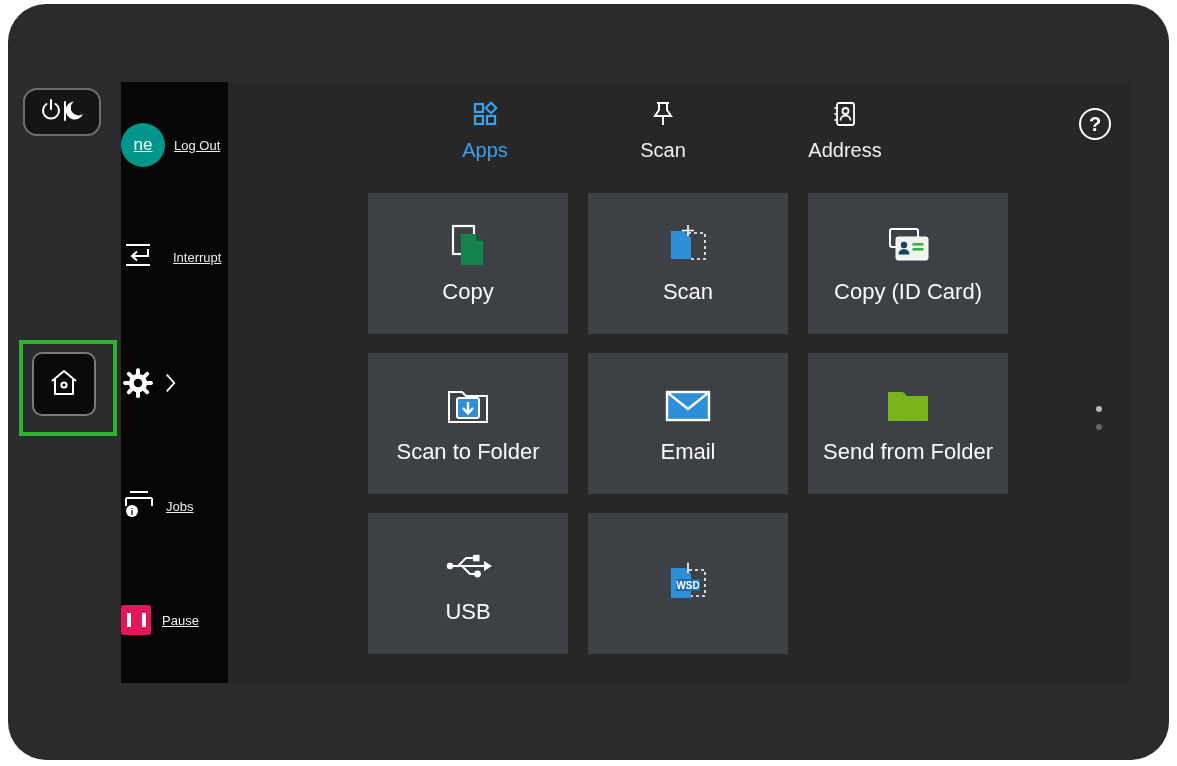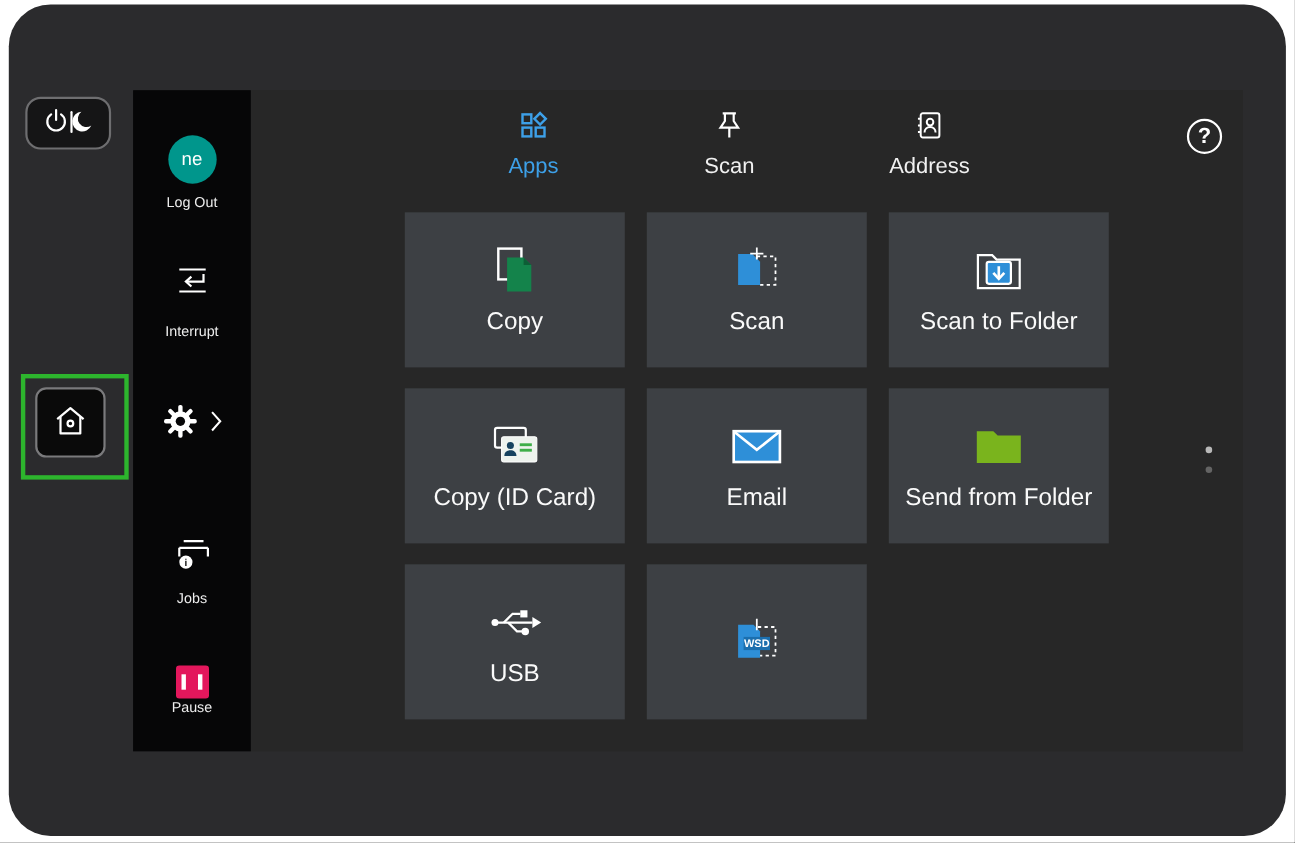--- a/index.html
+++ b/index.html
@@ -33,22 +33,22 @@
 
   
   .screen{
     position:absolute;left:113px;top:78px;width:1009px;height:601px;
     background:#272727;display:flex;
   }
 
   
   .sidebar{position:relative;width:107px;height:601px;background:#060607;flex:none;}
   .side-item{
-    position:absolute;left:0;width:107px;display:flex;flex-direction:column;
-    align-items:center;color:#ededed;cursor:pointer;
+    position:absolute;left:0;width:107px;display:flex;
+    align-items:center;color:#ededed;cursor:pointer;text-decoration:underline;
   }
   .side-label{font-size:13px;color:#ededed;}
   .avatar{
     width:44px;height:44px;border-radius:50%;background:#00968c;
     display:flex;align-items:center;justify-content:center;
     color:#ffffff;font-size:17px;
   }
   .gear-row{display:flex;align-items:center;gap:9px;}
   .pause-square{
     width:30px;height:30px;background:#e3175c;border-radius:3px;
@@ -187,21 +187,21 @@
                 <path d="M5 10 v8"></path>
                 <path d="M31 10 v8"></path>
               </g>
               <circle cx="11" cy="23" r="6" fill="#ffffff"></circle>
               <text x="11" y="26.5" text-anchor="middle" font-size="9" font-weight="bold" fill="#0a0a0a">i</text>
             </svg>
           </span>
           <span class="side-label">Jobs</span>
         </div>
 
-        <div class="side-item" style="top:523px;gap:0;">
+        <div class="side-item" style="top:523px;gap:11px;">
           <div class="pause-square">
             <div class="pause-bars"></div>
           </div>
           <span class="side-label">Pause</span>
         </div>
       </aside>
 
       <main class="content">
 
         <div class="tab tab-apps active">
@@ -271,42 +271,42 @@
                 <path d="M9 8 h13 l7 7 v21 h-20 z" fill="#2e8fd8"></path>
                 <line x1="26" y1="2" x2="26" y2="13" stroke="#ffffff" stroke-width="1.6"></line>
                 <line x1="20" y1="7.5" x2="32" y2="7.5" stroke="#ffffff" stroke-width="1.6"></line>
               </svg>
             </span>
             <span class="tile-label">Scan</span>
           </div>
 
           <div class="tile">
             <span class="tile-icon">
-              <svg width="54" height="44" viewBox="0 0 54 44">
-                <path d="M8 8 h13 l4 4 h21 v26 h-38 z" fill="none" stroke="#ffffff" stroke-width="2"></path>
-                <rect x="16" y="14" width="22" height="20" rx="2" fill="#2e8fd8" stroke="#ffffff" stroke-width="2"></rect>
-                <line x1="27" y1="18" x2="27" y2="28" stroke="#ffffff" stroke-width="2.4"></line>
-                <polyline points="22,24 27,29.5 32,24" fill="none" stroke="#ffffff" stroke-width="2.4"></polyline>
-              </svg>
-            </span>
-            <span class="tile-label">Scan to Folder</span>
-          </div>
-
-          <div class="tile">
-            <span class="tile-icon">
               <svg width="54" height="42" viewBox="0 0 54 42">
                 <rect x="9" y="4" width="28" height="18" rx="2" fill="none" stroke="#ffffff" stroke-width="2"></rect>
                 <rect x="15" y="12" width="32" height="23" rx="2" fill="#eef3ee" stroke="#ffffff" stroke-width="1"></rect>
                 <circle cx="23" cy="20" r="3.2" fill="#17425f"></circle>
                 <path d="M17.5 29.5 c0-3.4 2.4-5.2 5.5-5.2 s5.5 1.8 5.5 5.2 z" fill="#17425f"></path>
                 <rect x="31.5" y="18" width="11" height="2.6" fill="#3fae49"></rect>
                 <rect x="31.5" y="23" width="11" height="2.6" fill="#3fae49"></rect>
               </svg>
             </span>
             <span class="tile-label">Copy (ID Card)</span>
+          </div>
+
+          <div class="tile">
+            <span class="tile-icon">
+              <svg width="54" height="44" viewBox="0 0 54 44">
+                <path d="M8 8 h13 l4 4 h21 v26 h-38 z" fill="none" stroke="#ffffff" stroke-width="2"></path>
+                <rect x="16" y="14" width="22" height="20" rx="2" fill="#2e8fd8" stroke="#ffffff" stroke-width="2"></rect>
+                <line x1="27" y1="18" x2="27" y2="28" stroke="#ffffff" stroke-width="2.4"></line>
+                <polyline points="22,24 27,29.5 32,24" fill="none" stroke="#ffffff" stroke-width="2.4"></polyline>
+              </svg>
+            </span>
+            <span class="tile-label">Scan to Folder</span>
           </div>
 
           <div class="tile">
             <span class="tile-icon">
               <svg width="52" height="40" viewBox="0 0 52 40">
                 <rect x="5" y="6" width="42" height="28" fill="#2e8fd8" stroke="#ffffff" stroke-width="2.4"></rect>
                 <polyline points="6,7 26,23 46,7" fill="none" stroke="#ffffff" stroke-width="2.4"></polyline>
               </svg>
             </span>
             <span class="tile-label">Email</span>

